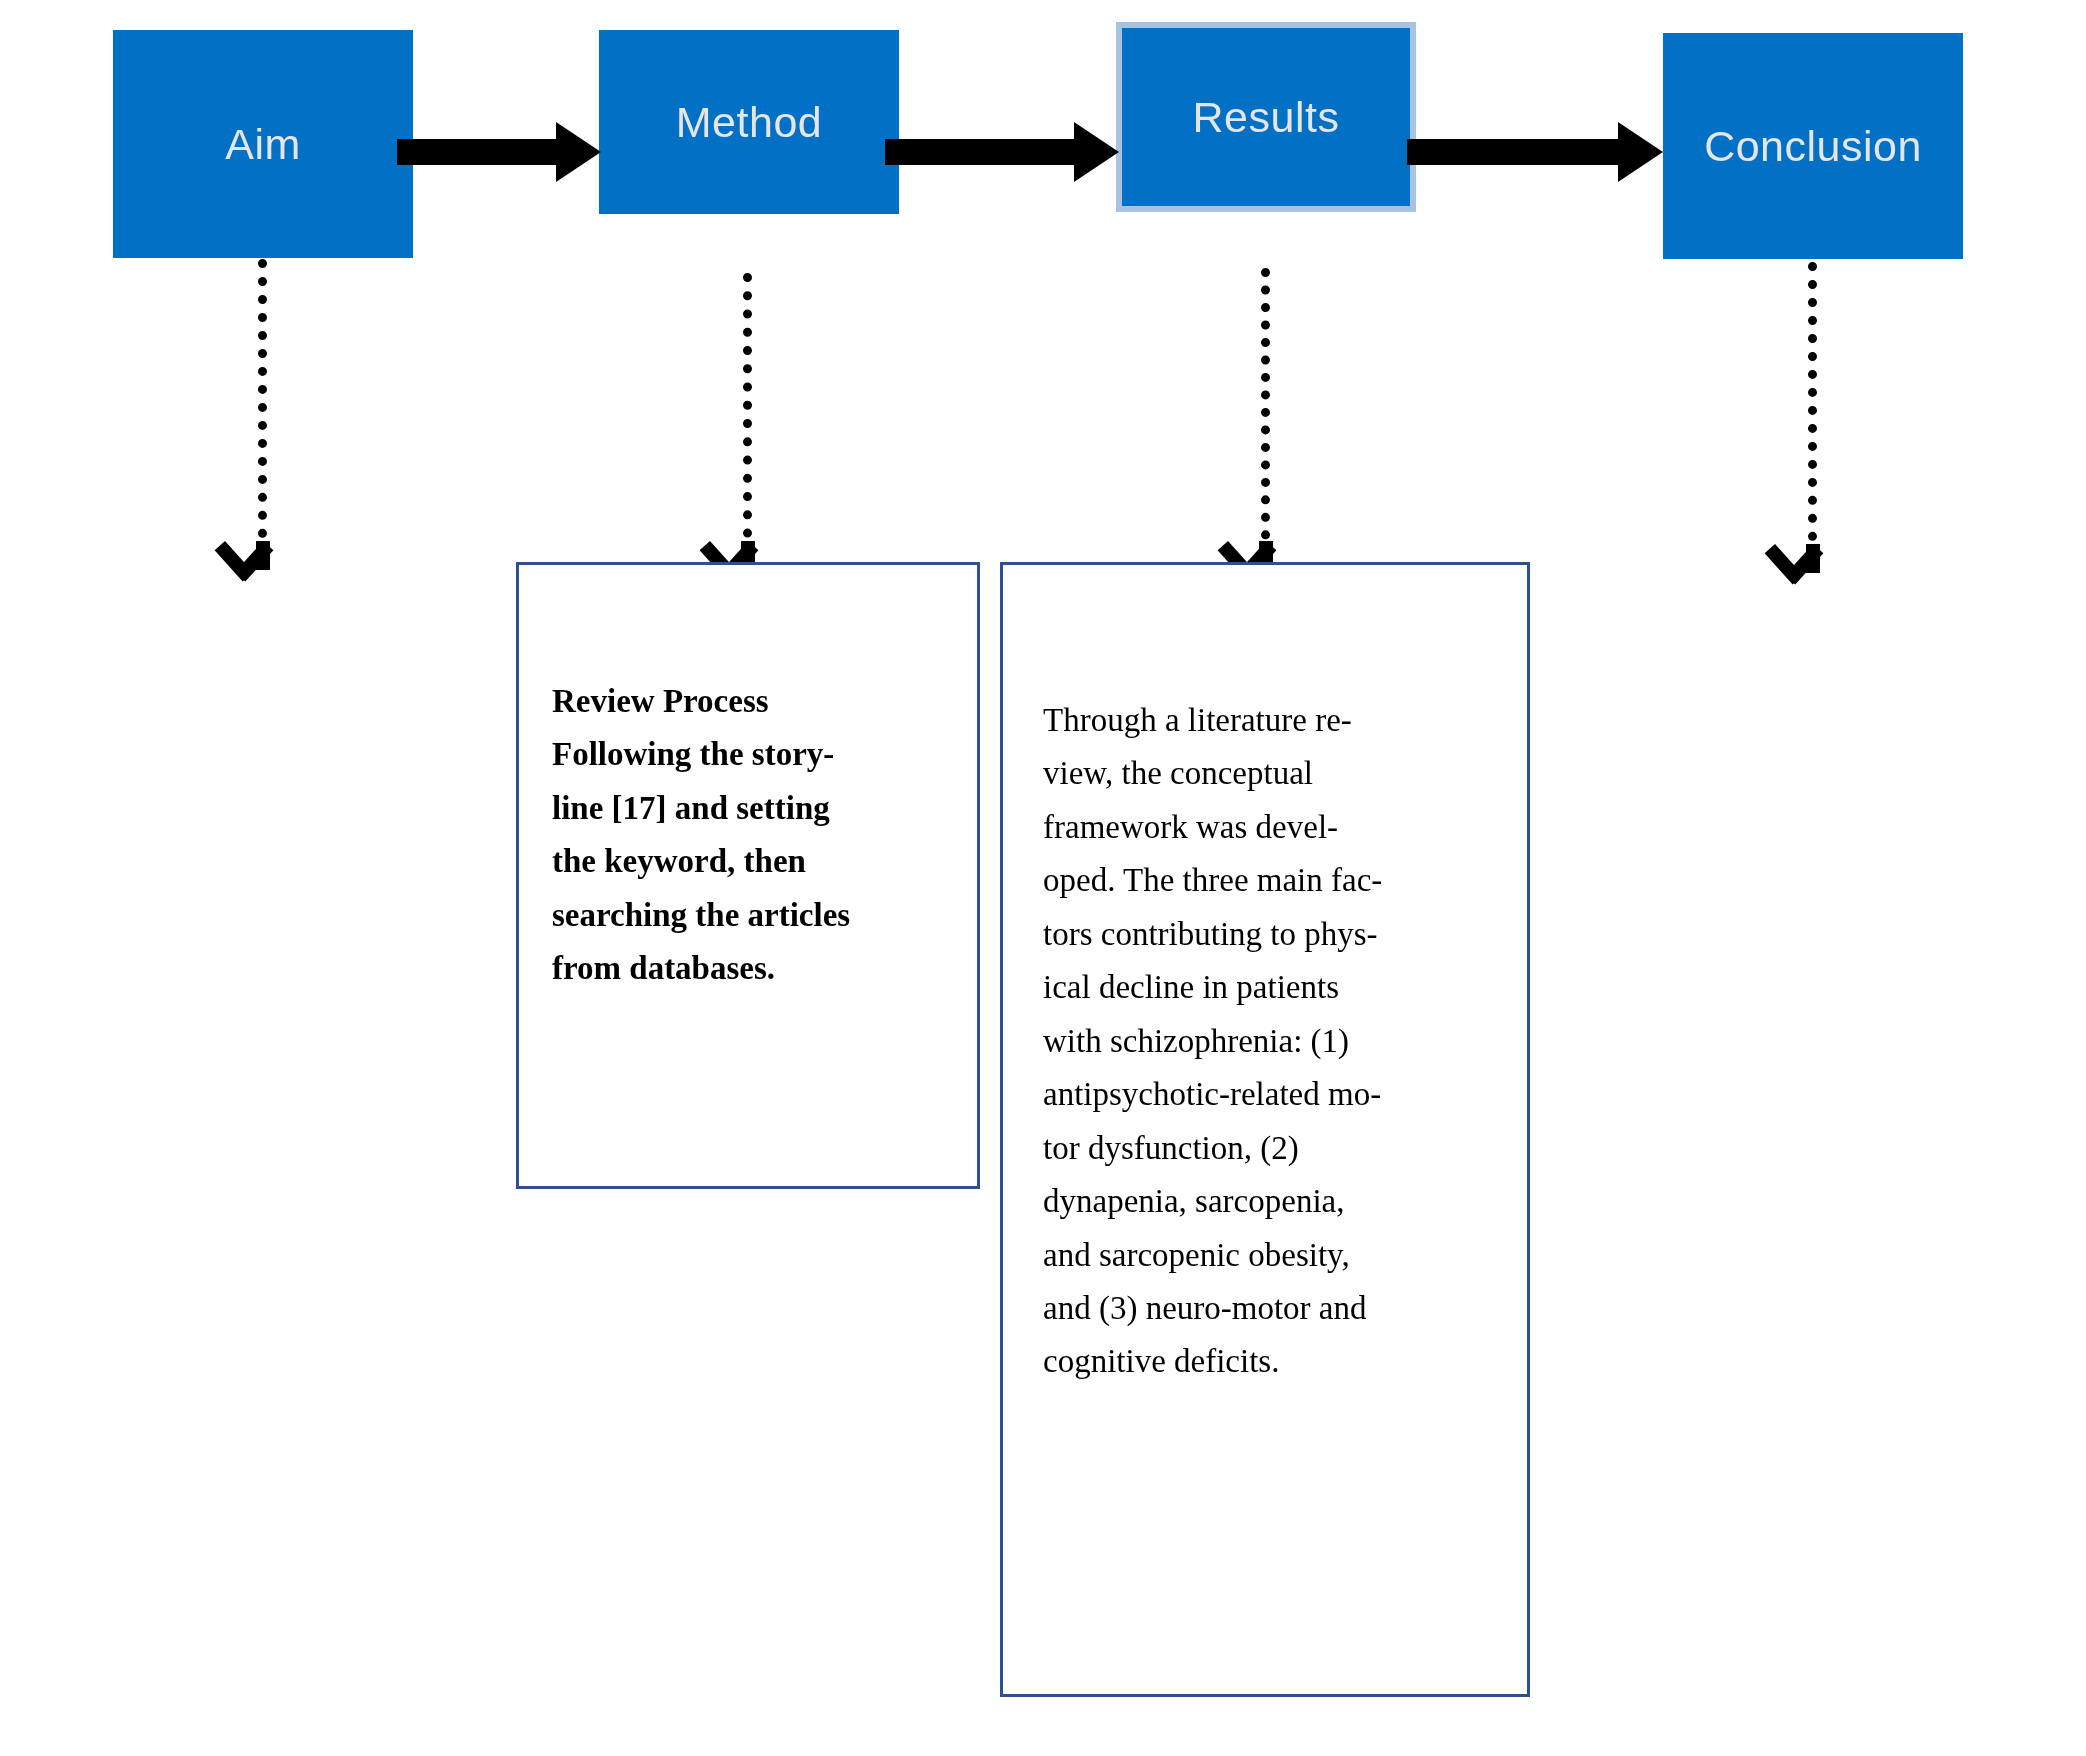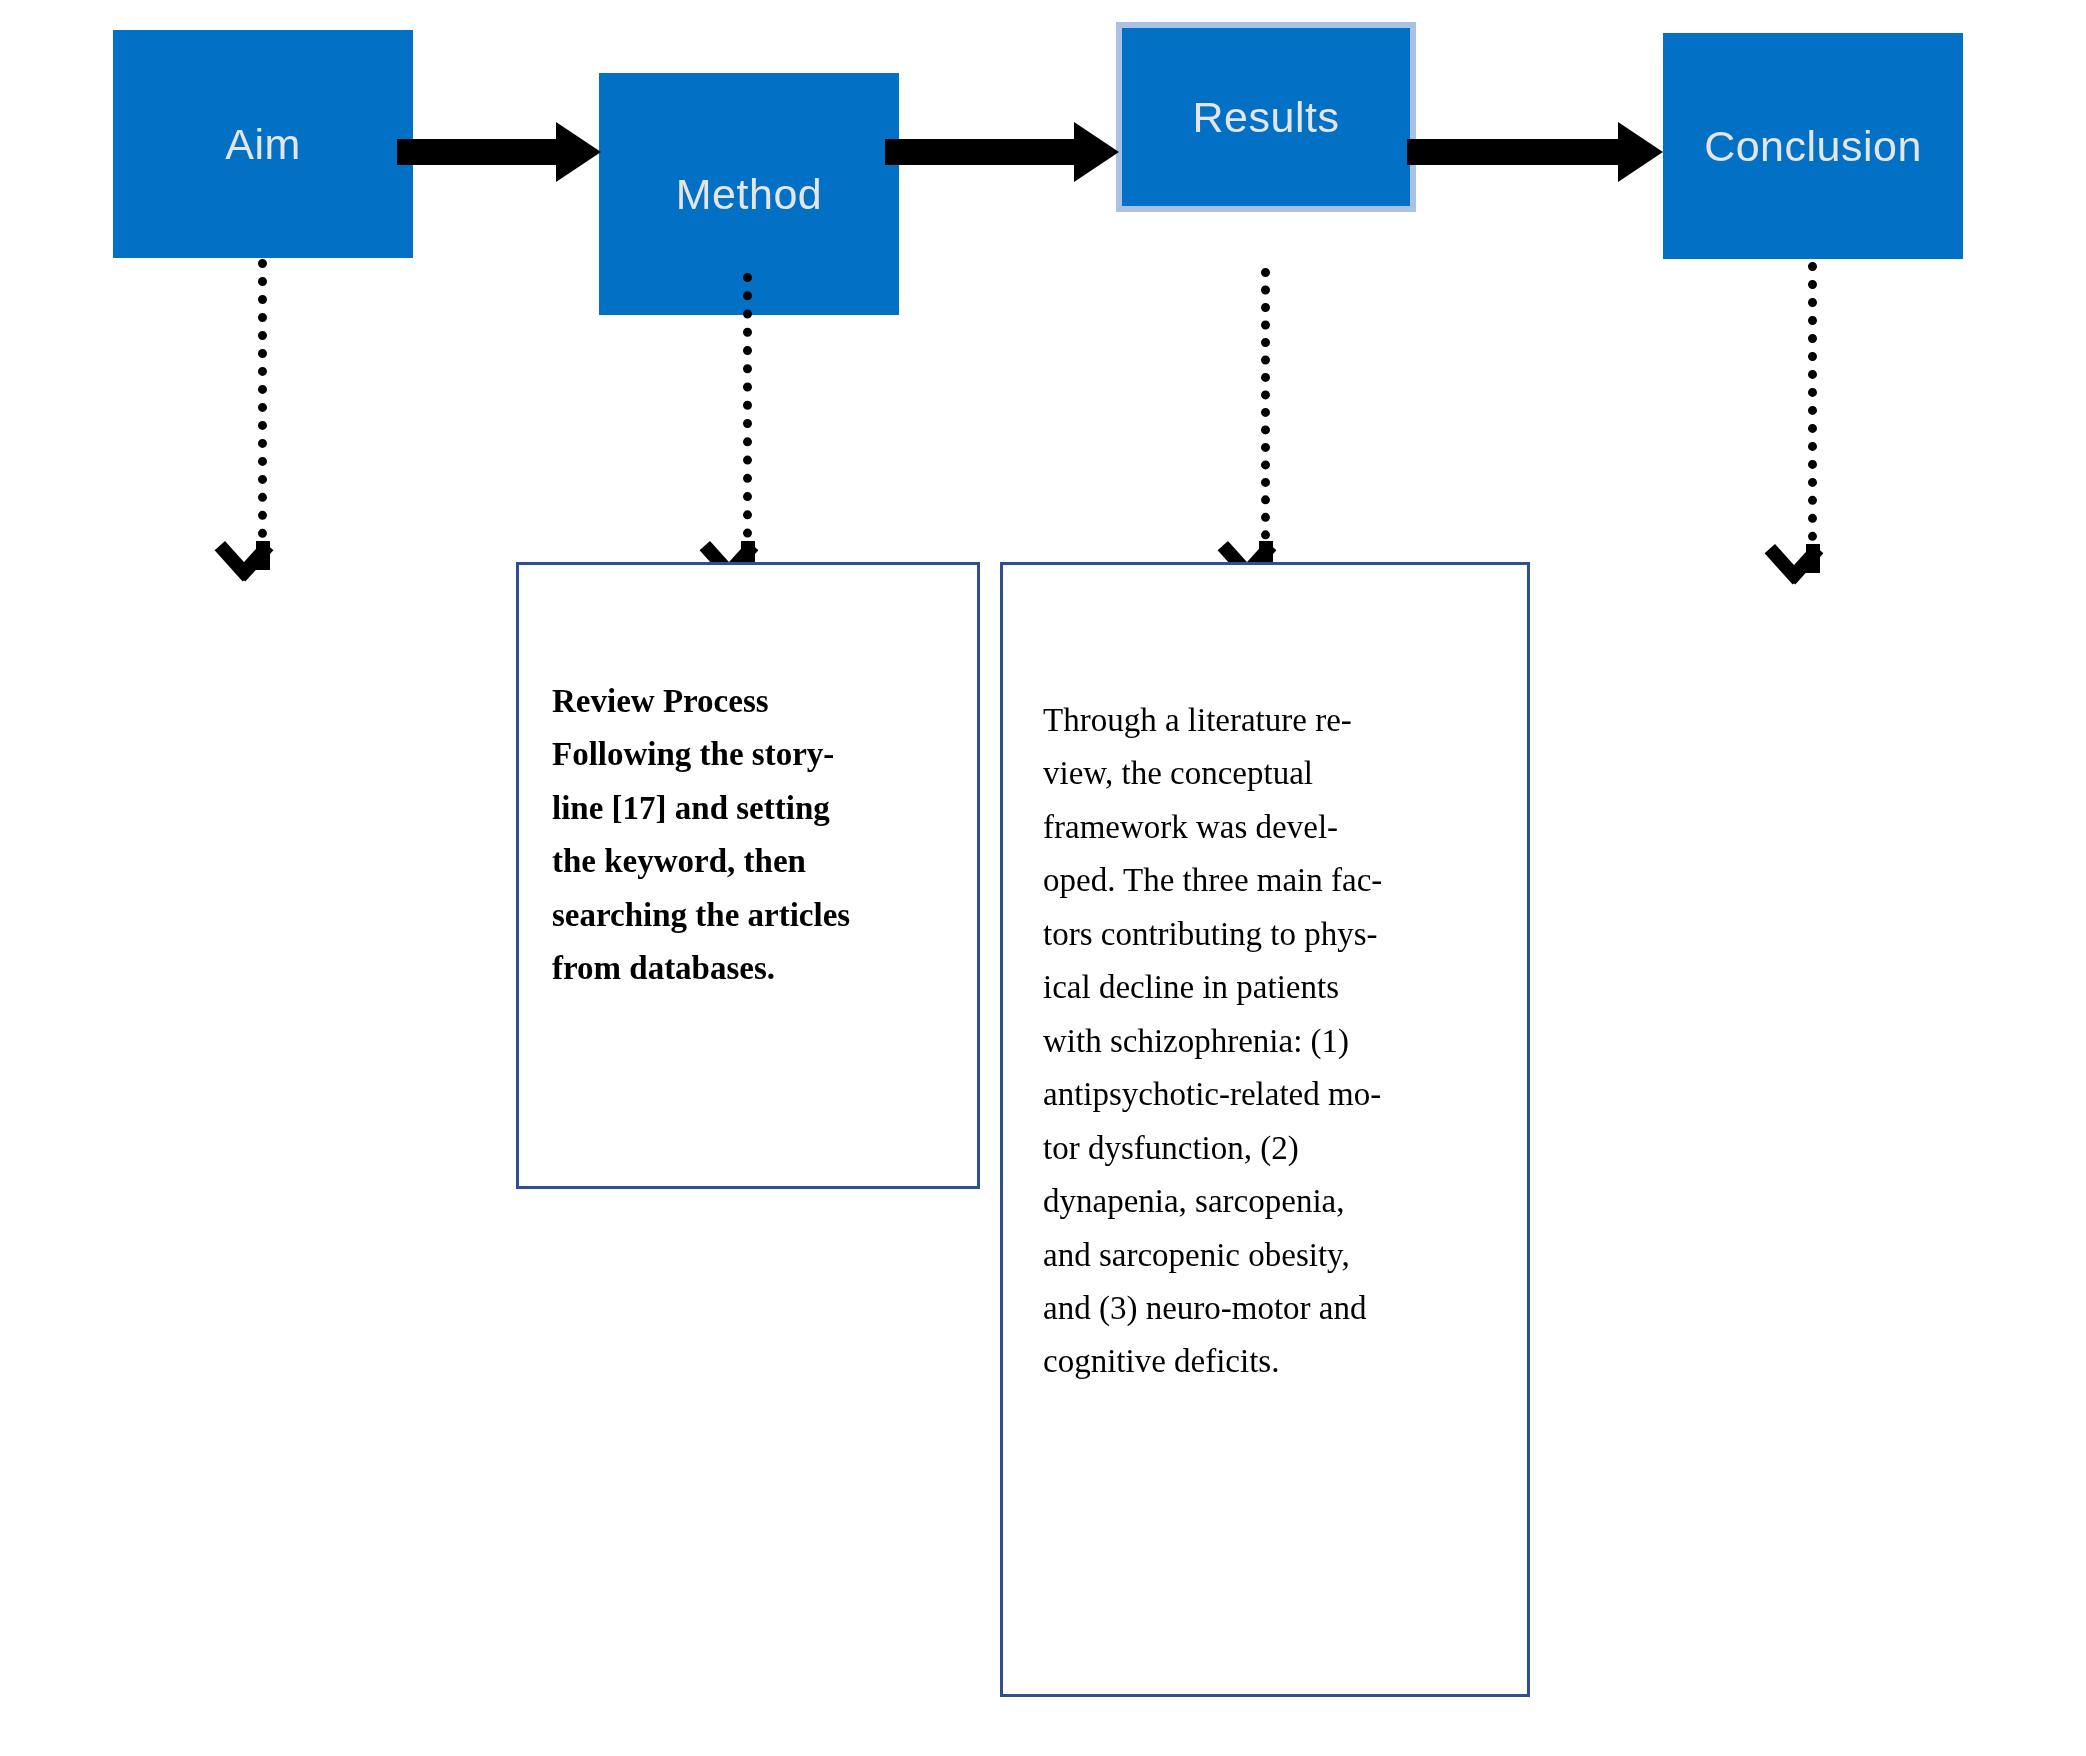--- a/index.html
+++ b/index.html
@@ -119,21 +119,21 @@
 </style>
 </head>
 <body>
 
 <div id="canvas">
 
   <div class="stage-box" style="left:113px; top:30px; width:300px; height:228px;">
     <span class="stage-label">Aim</span>
   </div>
 
-  <div class="stage-box" style="left:599px; top:30px; width:300px; height:242px;margin-top:43px;">
+  <div class="stage-box" style="left:599px; top:30px; width:300px; height:184px;">
     <span class="stage-label">Method</span>
   </div>
 
   <div class="stage-box haloed" style="left:1116px; top:22px; width:300px; height:190px;">
     <span class="stage-label">Results</span>
   </div>
 
   <div class="stage-box" style="left:1663px; top:33px; width:300px; height:226px;">
     <span class="stage-label">Conclusion</span>
   </div>

